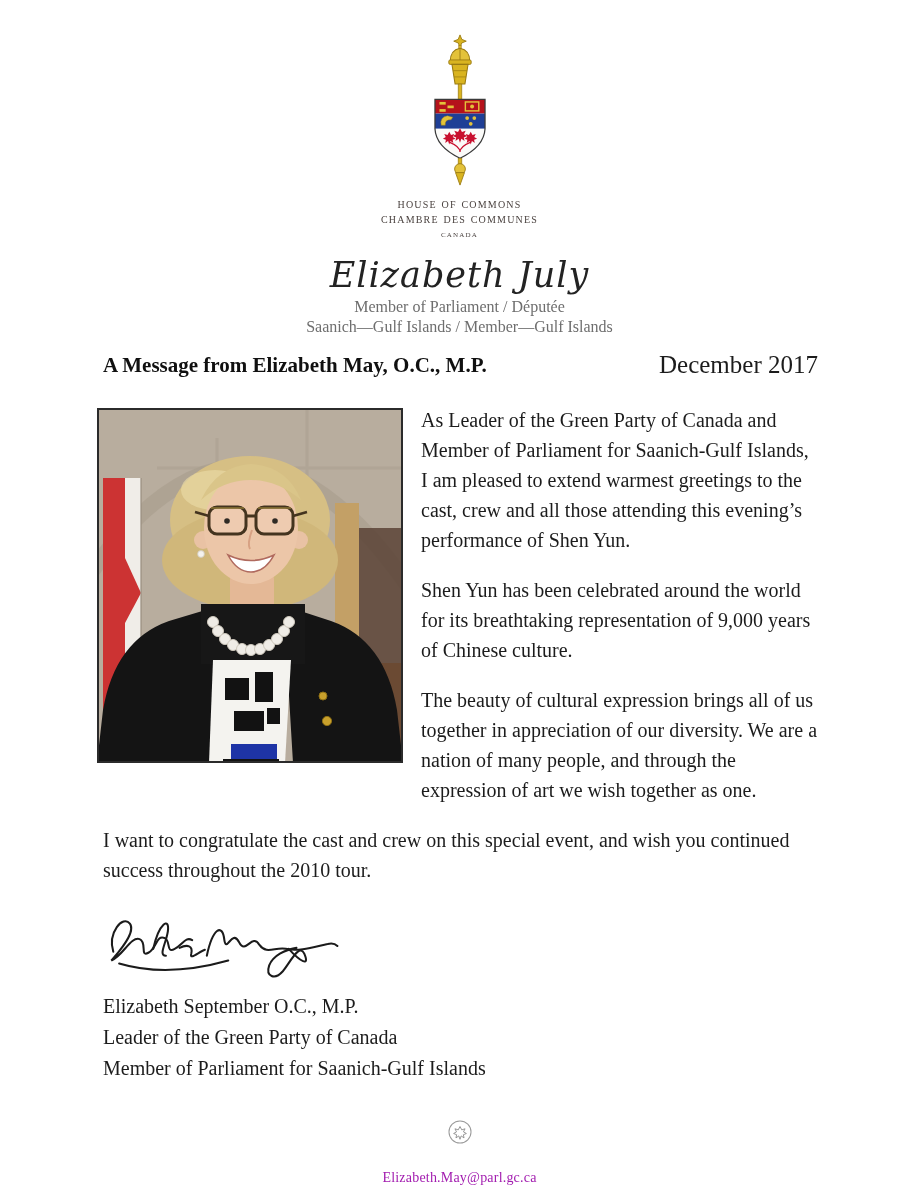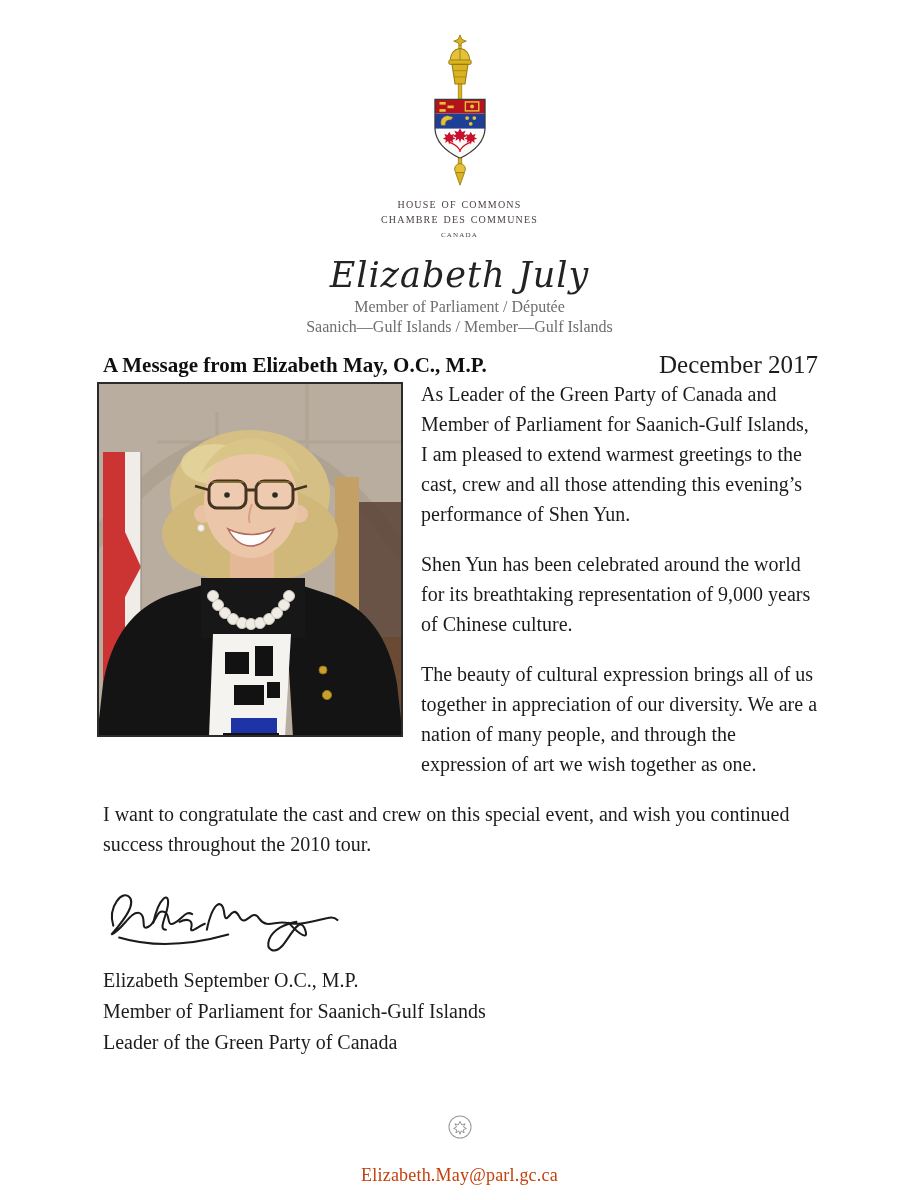--- a/index.html
+++ b/index.html
@@ -38,37 +38,37 @@
 
   
   .content { padding: 0 101px 0 103px; }
   .heading-row {
     margin-top: 14px;
     display: flex; justify-content: space-between; align-items: center;
   }
   .msg-heading { font-size: 21px; font-weight: bold; color: #101010; }
   .msg-date { font-size: 25px; color: #1c1c1c; }
 
-  .letter-body { font-size: 20px; line-height: 30px; }
+  .letter-body { margin-top: 26px; font-size: 20px; line-height: 30px; }
   .photo {
     float: left;
     width: 306px; height: 355px;
     margin: 3px 18px 14px -6px;
     line-height: 0;
   }
   .letter-body p { margin: 0 0 20px 0; text-align: left; }
 
   .sig-script { margin: 4px 0 2px -6px; line-height: 0; clear: none; }
 
   .sig-block { margin-top: 10px; font-size: 20px; line-height: 31px; }
 
   
   .footer { position: absolute; left: 0; bottom: 14px; width: 100%; text-align: center; }
   .seal { display: inline-block; line-height: 0; }
-  .email { margin-top: 20px; font-size: 18px; color: #c2410c; letter-spacing: 0.2px; }
+  .email { margin-top: 20px; font-size: 14px; color: #a21caf; letter-spacing: 0.2px; }
 </style>
 </head>
 <body>
 
 <div class="page">
 
   <div class="header">
 
     <div class="crest">
       <svg width="86" height="152" viewBox="0 0 90 170">
@@ -230,22 +230,22 @@
             <path d="M84,44 C92,40 98,42 96,50 C94,57 104,48 110,46"></path>
             <path d="M112,52 C118,24 128,18 130,36 C132,50 138,24 145,38 C152,52 158,28 166,41 C173,51 182,43 193,45 C207,48 222,43 236,40 C240,39 244,40 246,42"></path>
             <path d="M196,45 C208,58 218,64 212,50 C207,39 198,58 190,68 C182,77 172,74 176,62 C180,52 192,46 204,44"></path>
             <path d="M22,60 C62,72 102,66 134,57"></path>
           </g>
         </svg>
       </div>
 
       <div class="sig-block">
         <div>Elizabeth September O.C., M.P.</div>
+        <div>Leader of the Green Party of Canada</div>
         <div>Member of Parliament for Saanich-Gulf Islands</div>
-        <div>Leader of the Green Party of Canada</div>
       </div>
 
     </div>
   </div>
 
   <div class="footer">
     <div class="seal">
       <svg width="28" height="28" viewBox="0 0 30 30">
         <circle cx="15" cy="15" r="11.8" fill="#ffffff" stroke="#9a9a9a" stroke-width="1.1"></circle>
         <path transform="translate(15,15.6) scale(0.72)" fill="none" stroke="#8a8a8a" stroke-width="1.3" d="M0,-9 L2.6,-4 L7.5,-5.6 L5.2,-1 L9.5,1.4 L5,3.2 L6,8 L1.8,5 L0,10 L-1.8,5 L-6,8 L-5,3.2 L-9.5,1.4 L-5.2,-1 L-7.5,-5.6 L-2.6,-4 Z"></path>

